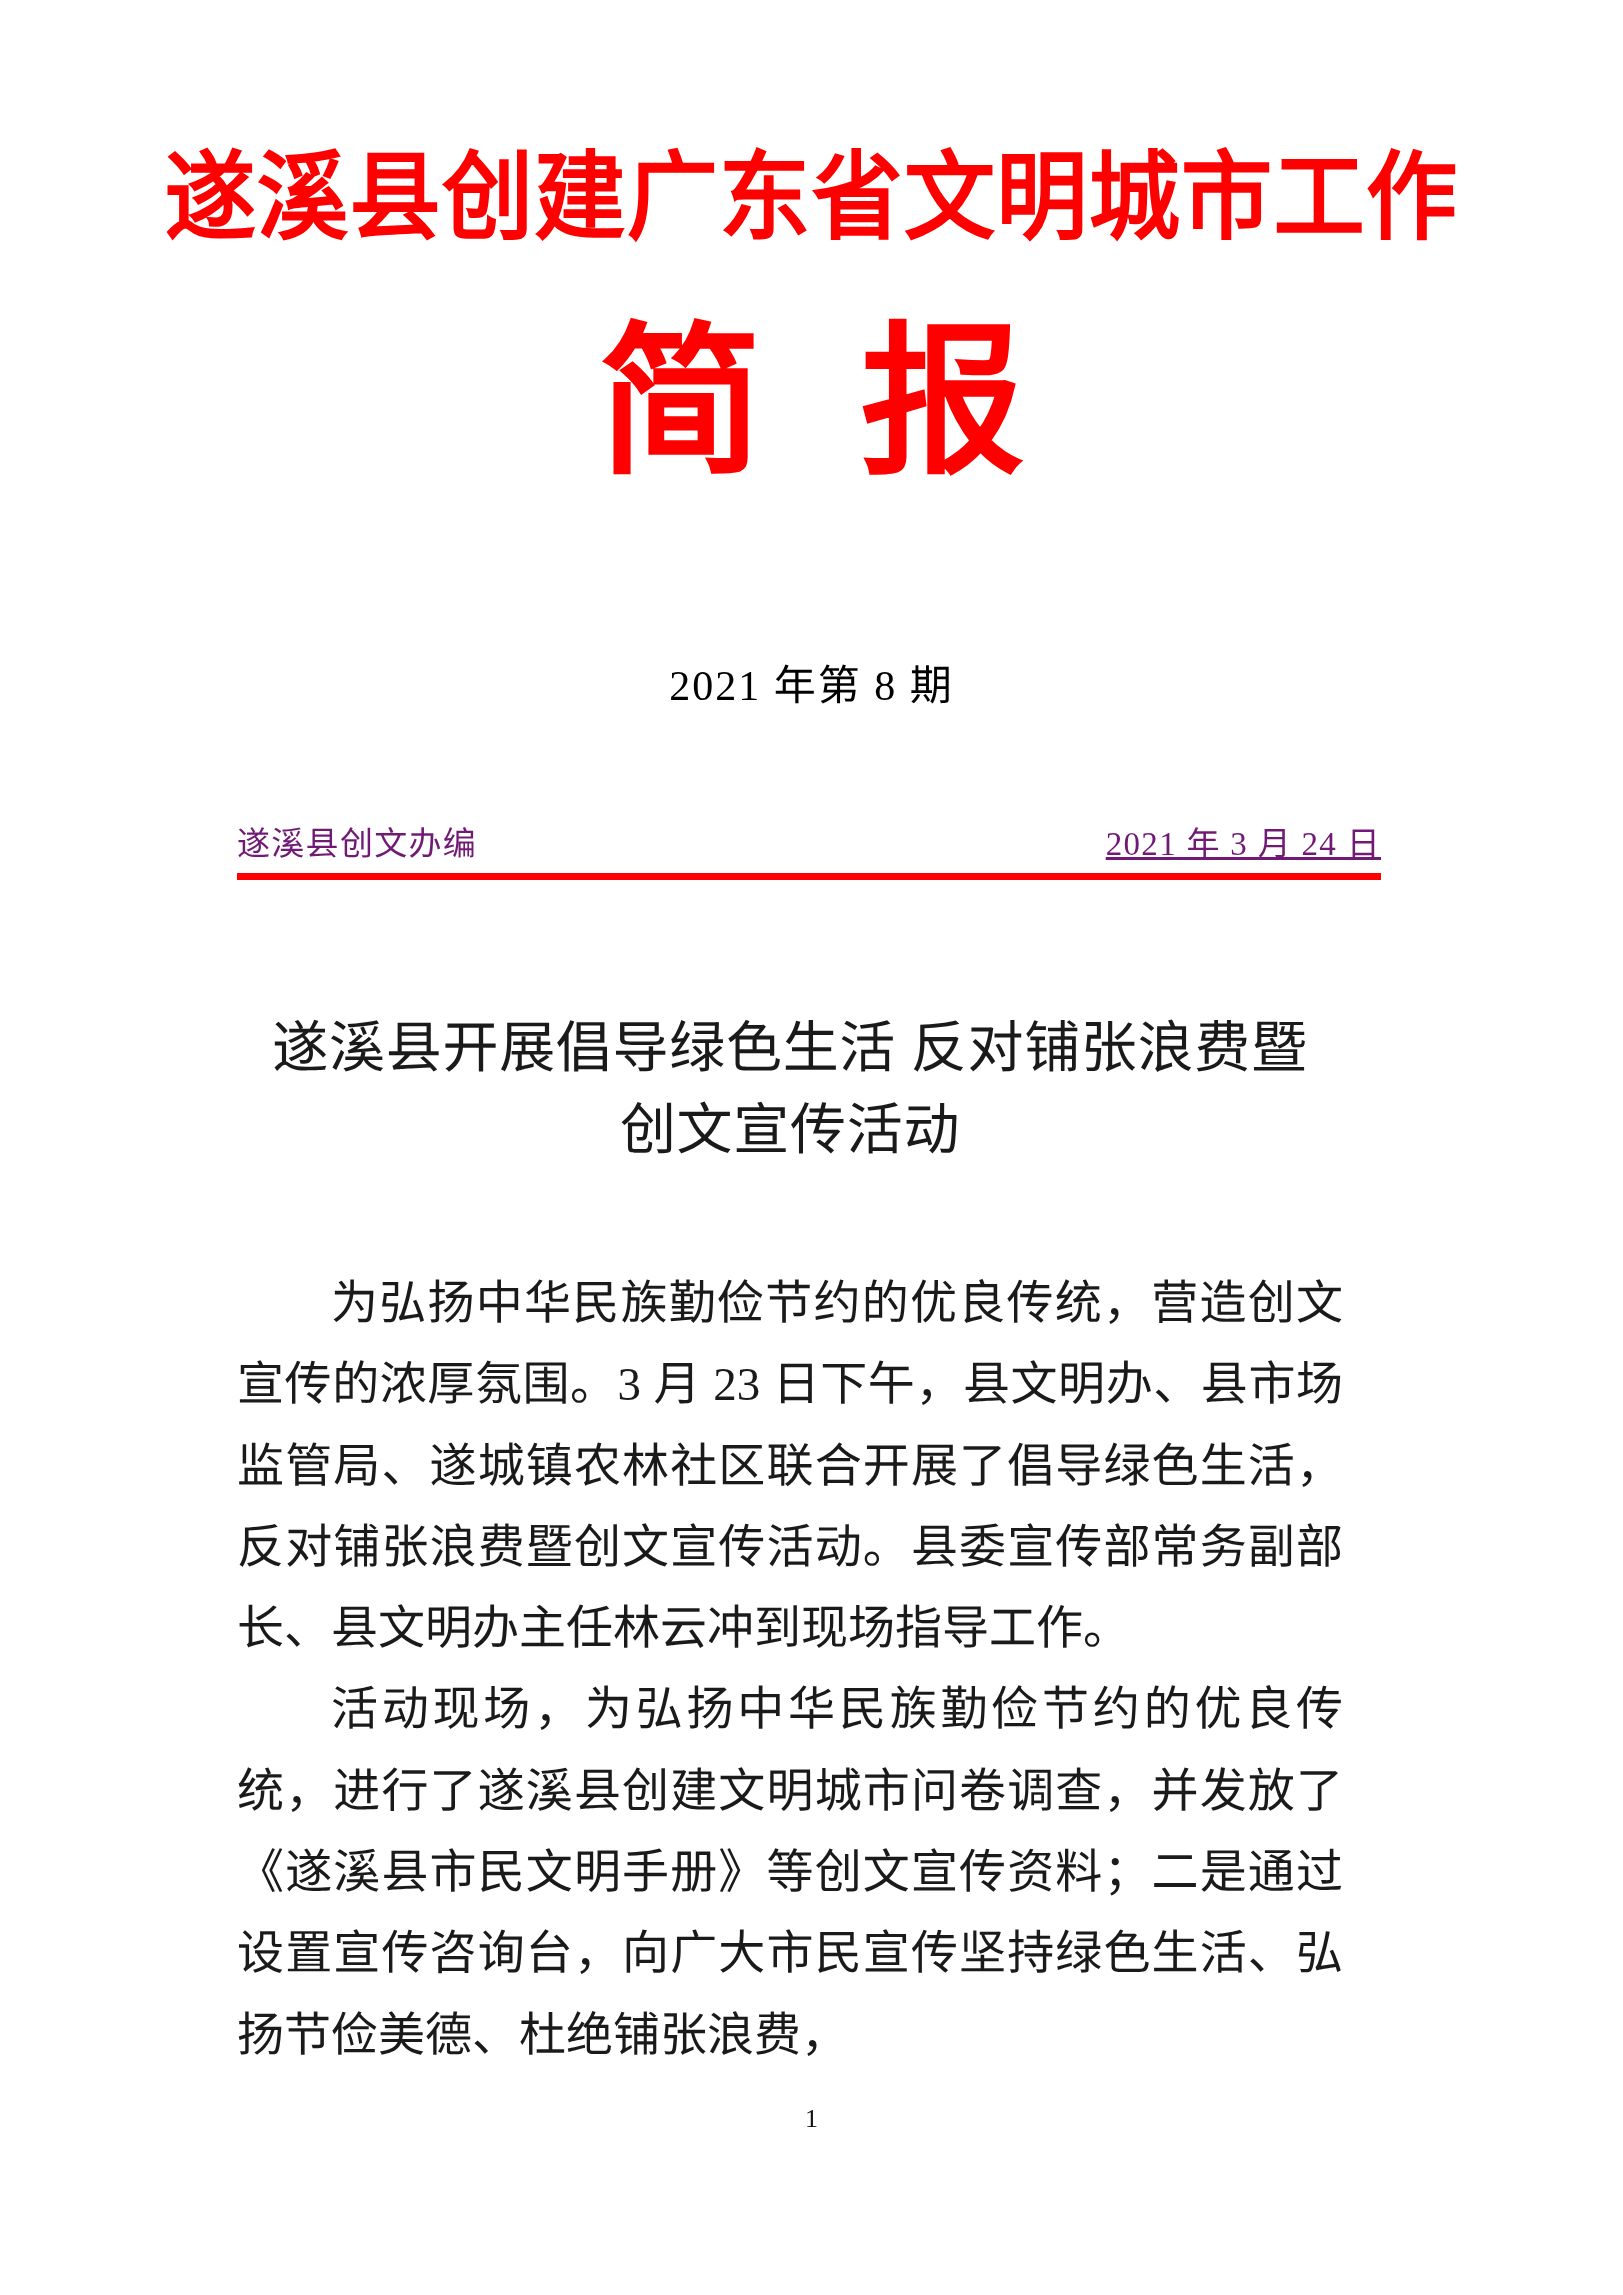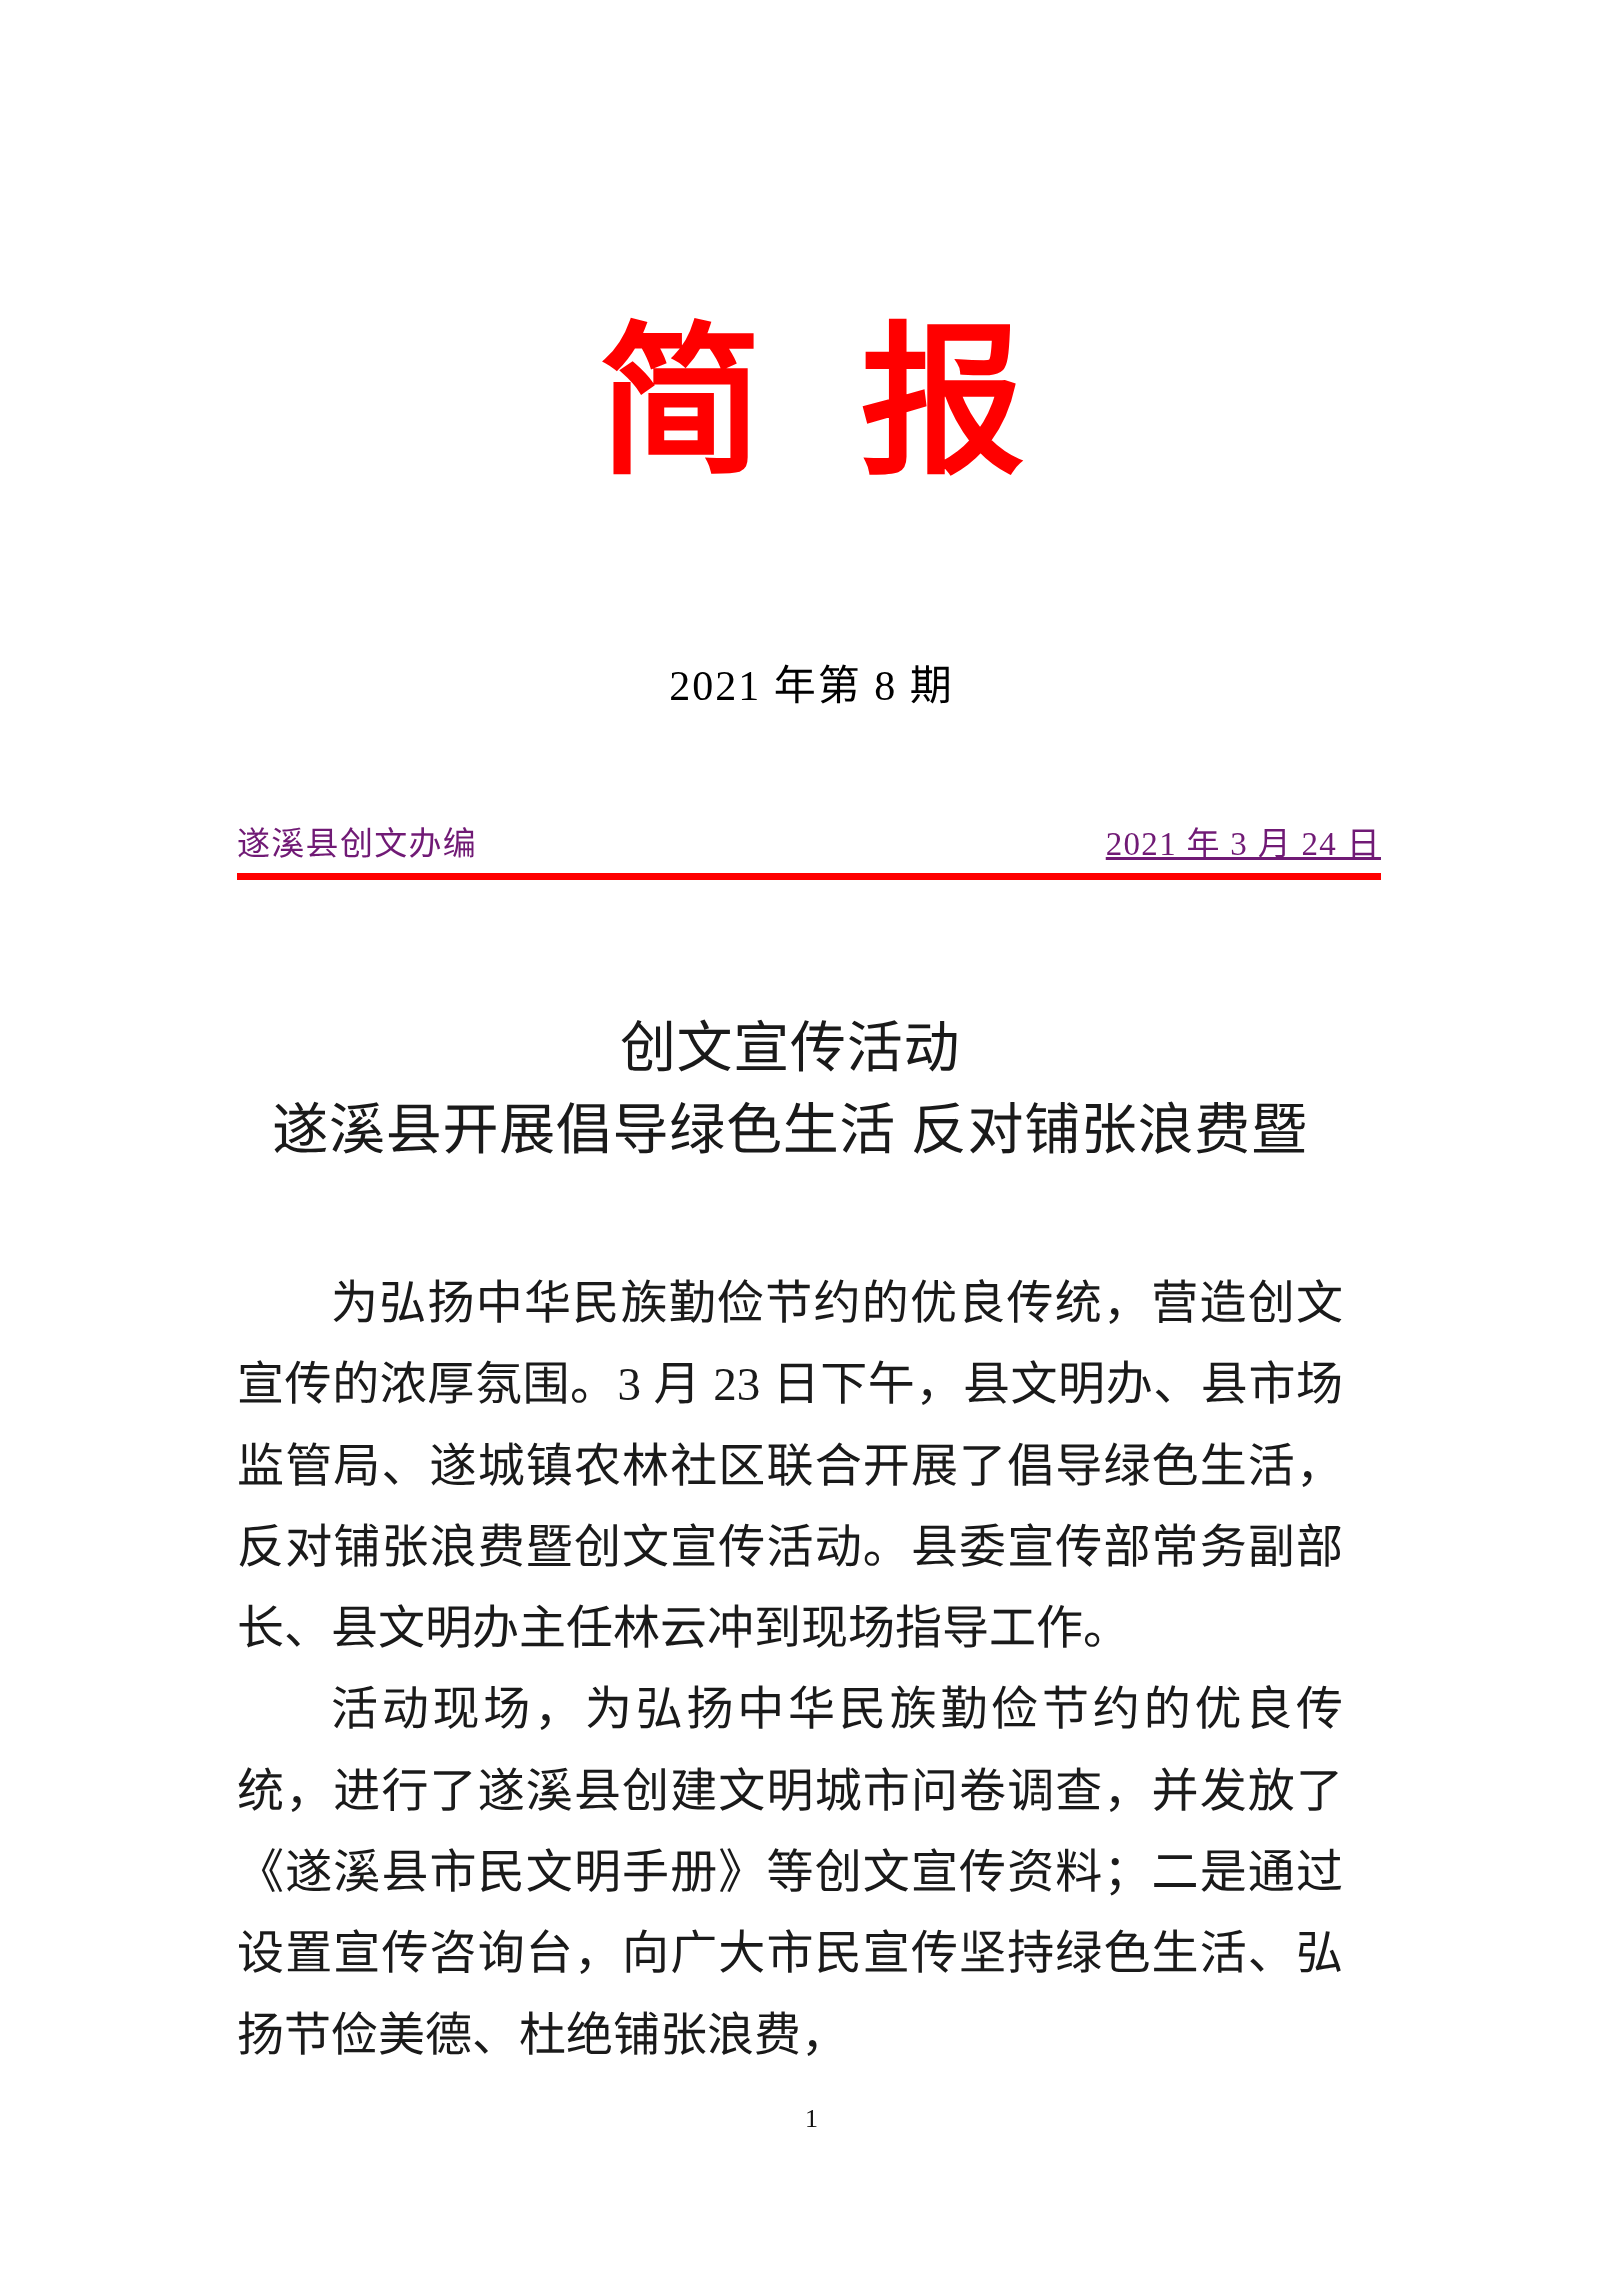--- a/index.html
+++ b/index.html
@@ -134,35 +134,38 @@
     text-align: center;
     font-size: 26px;
     color: #111111;
   }
 </style>
 </head>
 <body>
 
 <div class="page">
 
+  <div class="masthead">
+    <div class="masthead-title">遂溪县创建广东省文明城市工作</div>
+  </div>
 
   <div class="masthead-main">简报</div>
 
   <div class="issue-line">2021 年第 8 期</div>
 
   <div class="meta-row">
     <span class="meta-editor">遂溪县创文办编</span>
     <span class="meta-date">2021 年 3 月 24 日</span>
   </div>
 
   <div class="rule-red"></div>
 
   <div class="article-title">
+    <div>遂溪县开展倡导绿色生活 反对铺张浪费暨</div>
     <div>创文宣传活动</div>
-    <div>遂溪县开展倡导绿色生活 反对铺张浪费暨</div>
   </div>
 
   <div class="body-text">
     <p>为弘扬中华民族勤俭节约的优良传统，营造创文宣传的浓厚氛围。3 月 23 日下午，县文明办、县市场监管局、遂城镇农林社区联合开展了倡导绿色生活，反对铺张浪费暨创文宣传活动。县委宣传部常务副部长、县文明办主任林云冲到现场指导工作。</p>
     <p>活动现场，为弘扬中华民族勤俭节约的优良传统，进行了遂溪县创建文明城市问卷调查，并发放了《遂溪县市民文明手册》等创文宣传资料；二是通过设置宣传咨询台，向广大市民宣传坚持绿色生活、弘扬节俭美德、杜绝铺张浪费，</p>
   </div>
 
   <div class="page-number">1</div>
 
 </div>

